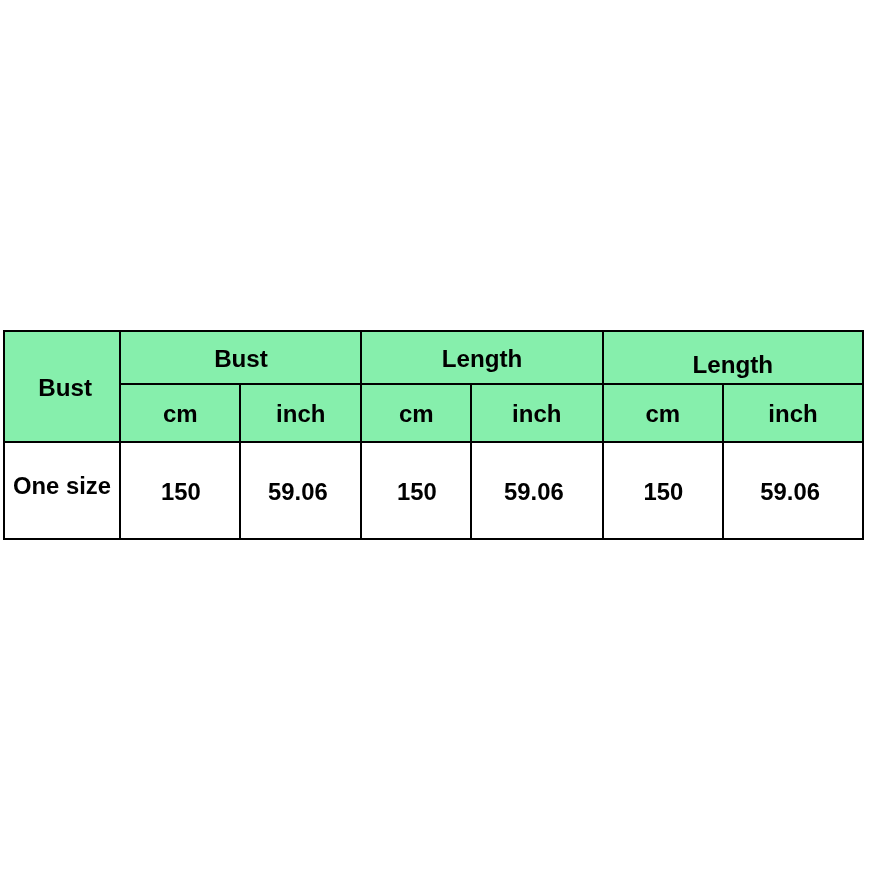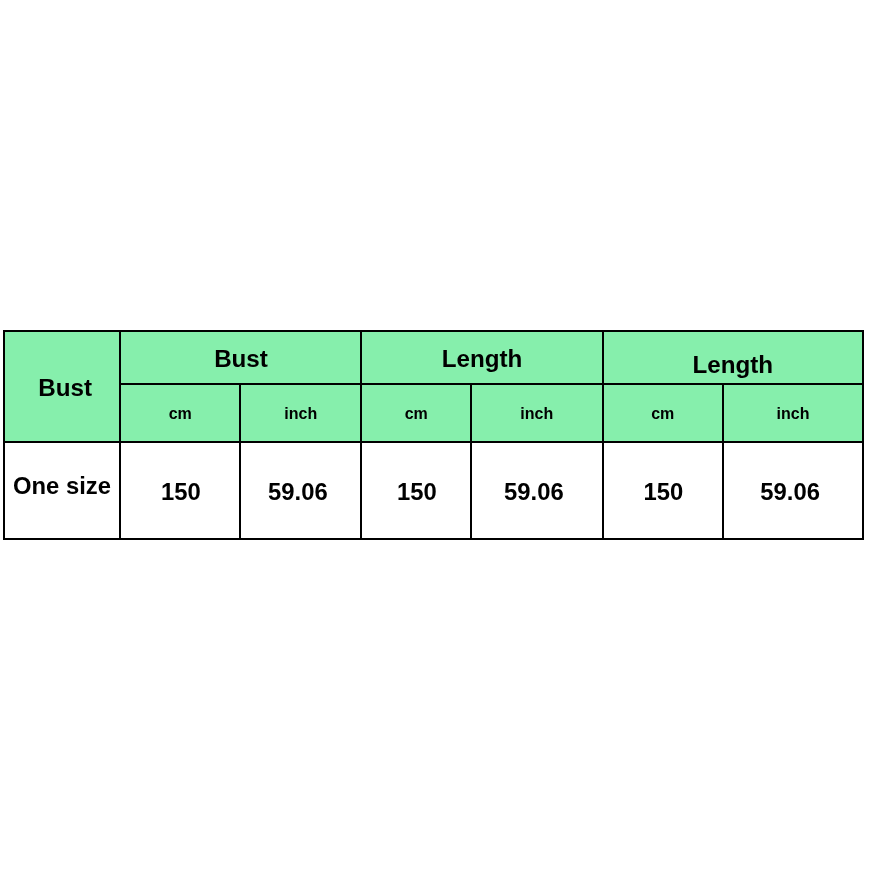--- a/index.html
+++ b/index.html
@@ -28,21 +28,21 @@
     display: flex;
     align-items: center;
     justify-content: center;
     font-weight: bold;
     color: #000000;
     line-height: 1;
   }
   .hdr { background: #86efac; }
   .body-cell { background: #ffffff; }
   .fs-group { font-size: 24.2px; padding-top: 5.1px; }
-  .fs-unit  { font-size: 16px; padding-top: 2.7px; }
+  .fs-unit  { font-size: 24px; padding-top: 2.7px; }
   .fs-data  { font-size: 23.8px; padding-top: 3.6px; }
 </style>
 </head>
 <body>
 
 <div id="chart-wrap">
 
   <div class="cell hdr fs-group" style="left:3.5px;  top:330px;   width:117px;   height:112px; padding-left:6.4px;">Bust</div>
 
   <div class="cell hdr fs-group" style="left:120.5px;top:330px;   width:241px;   height:54px;">Bust</div>

